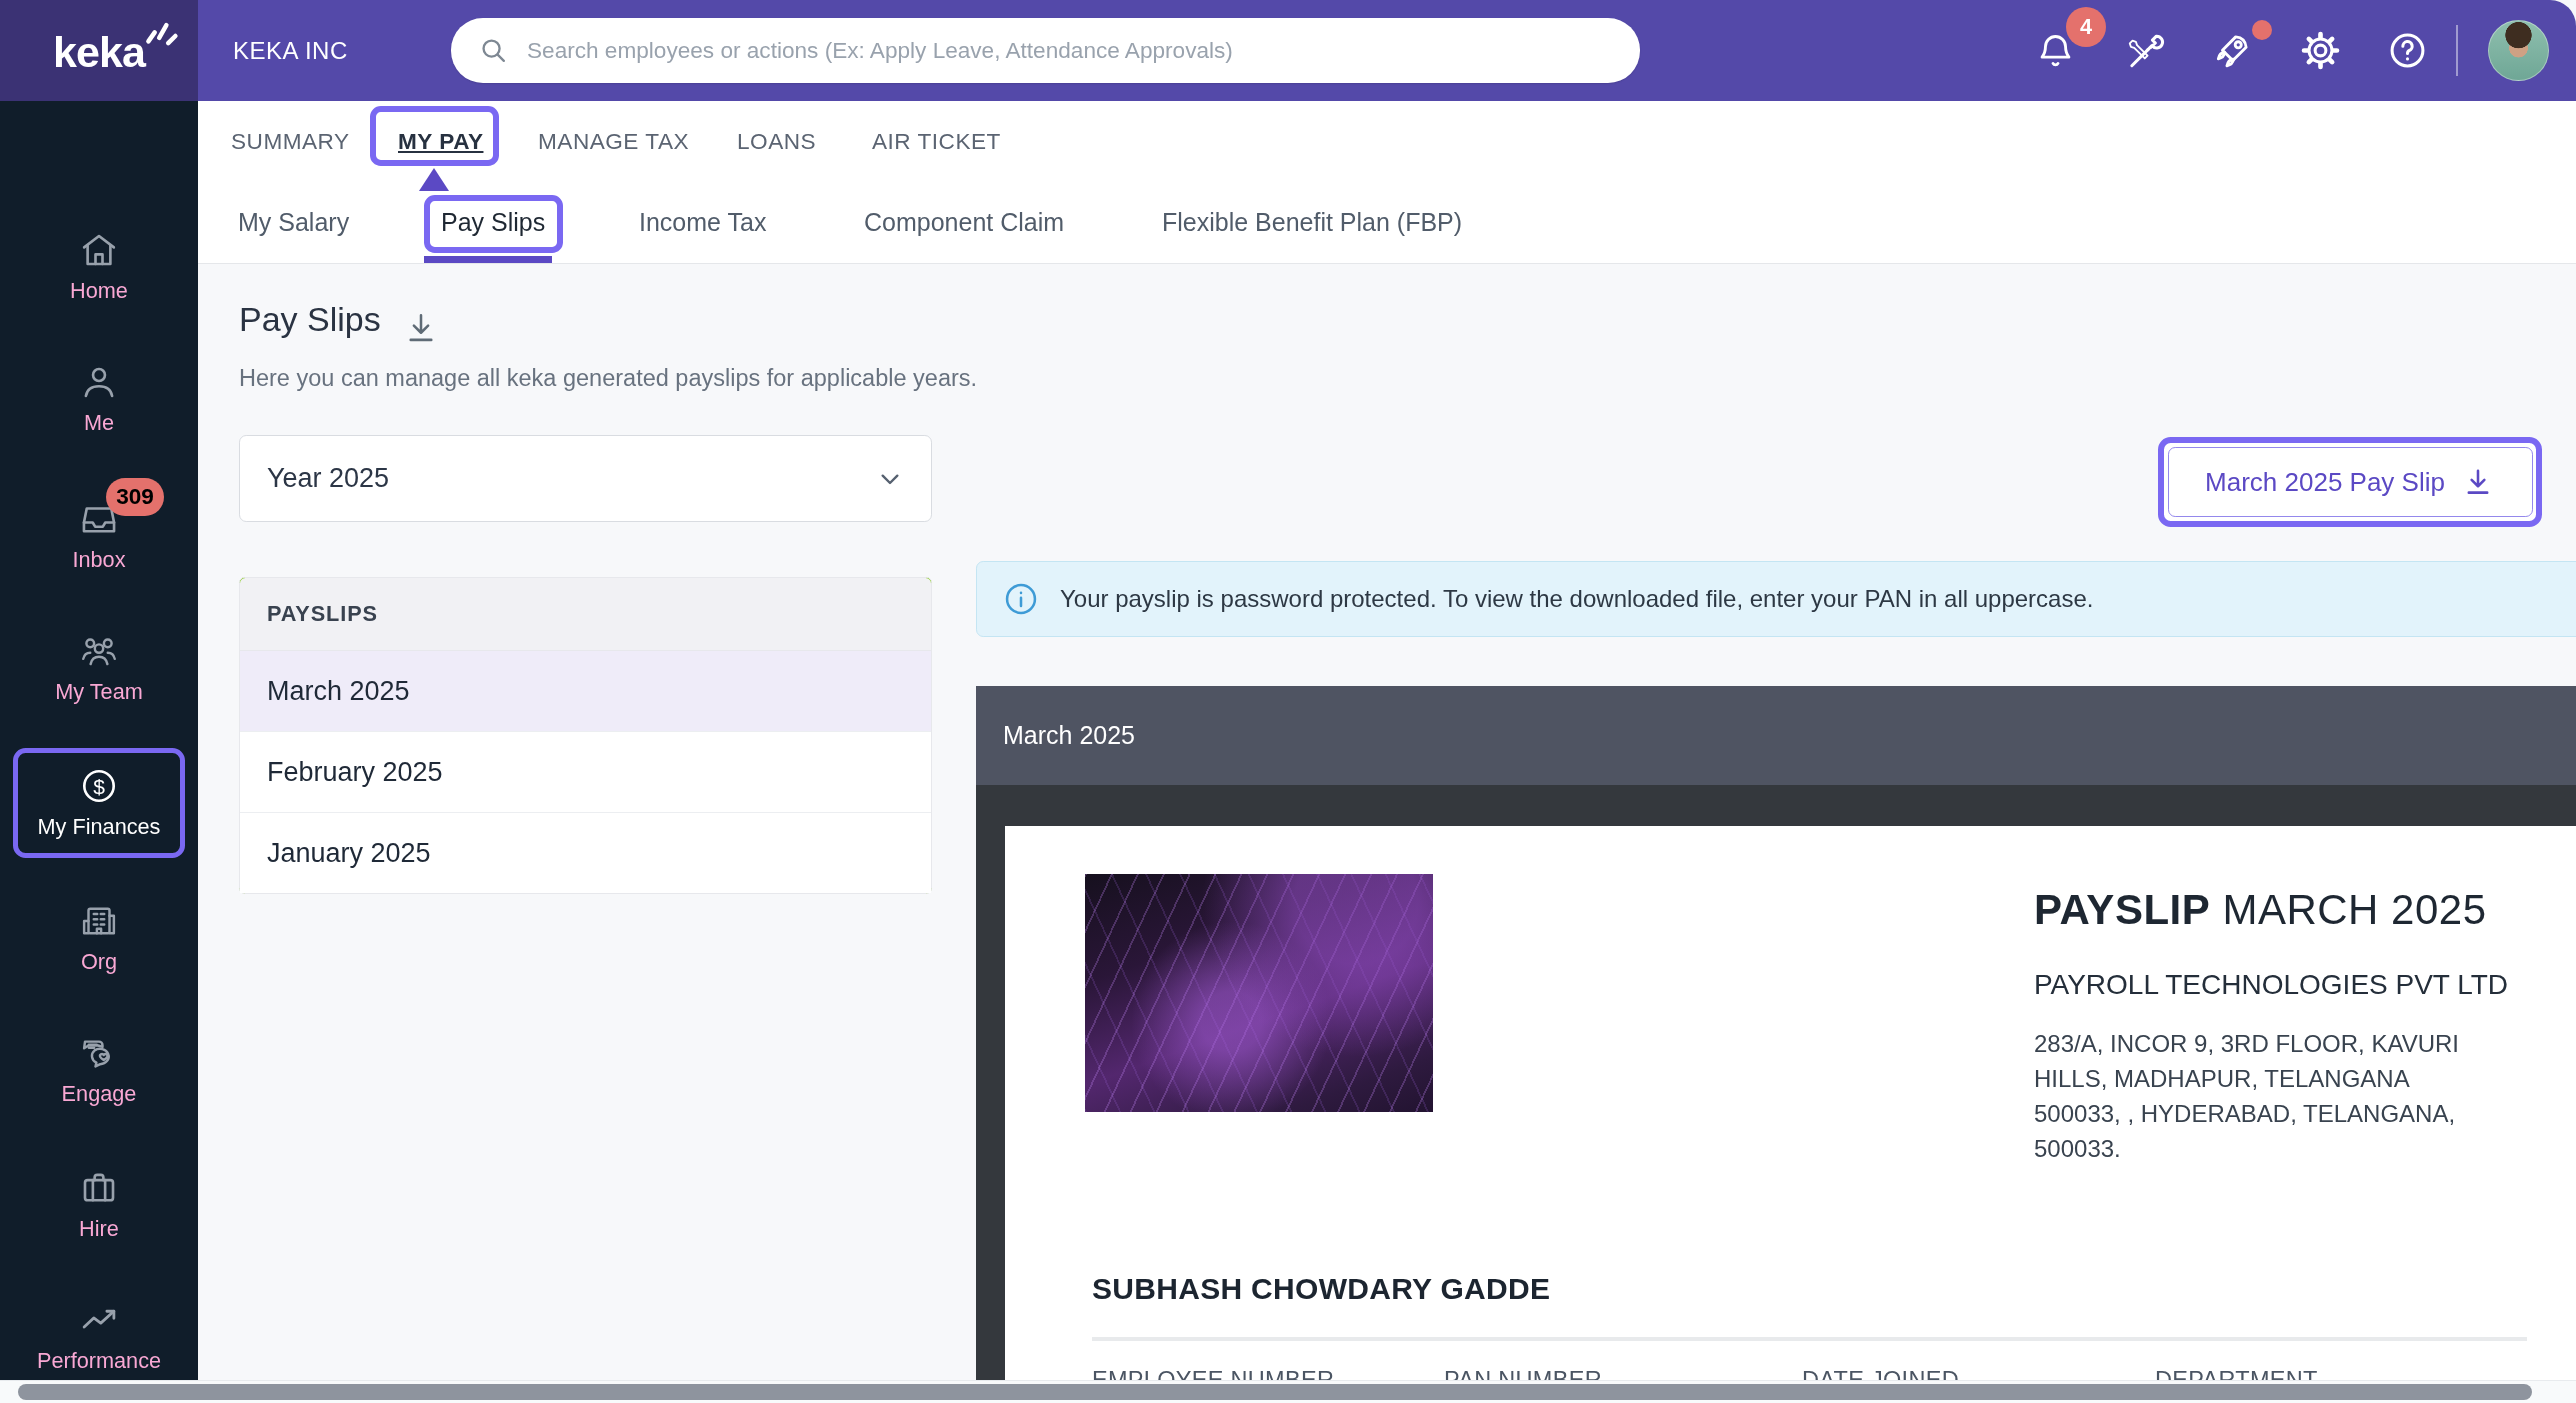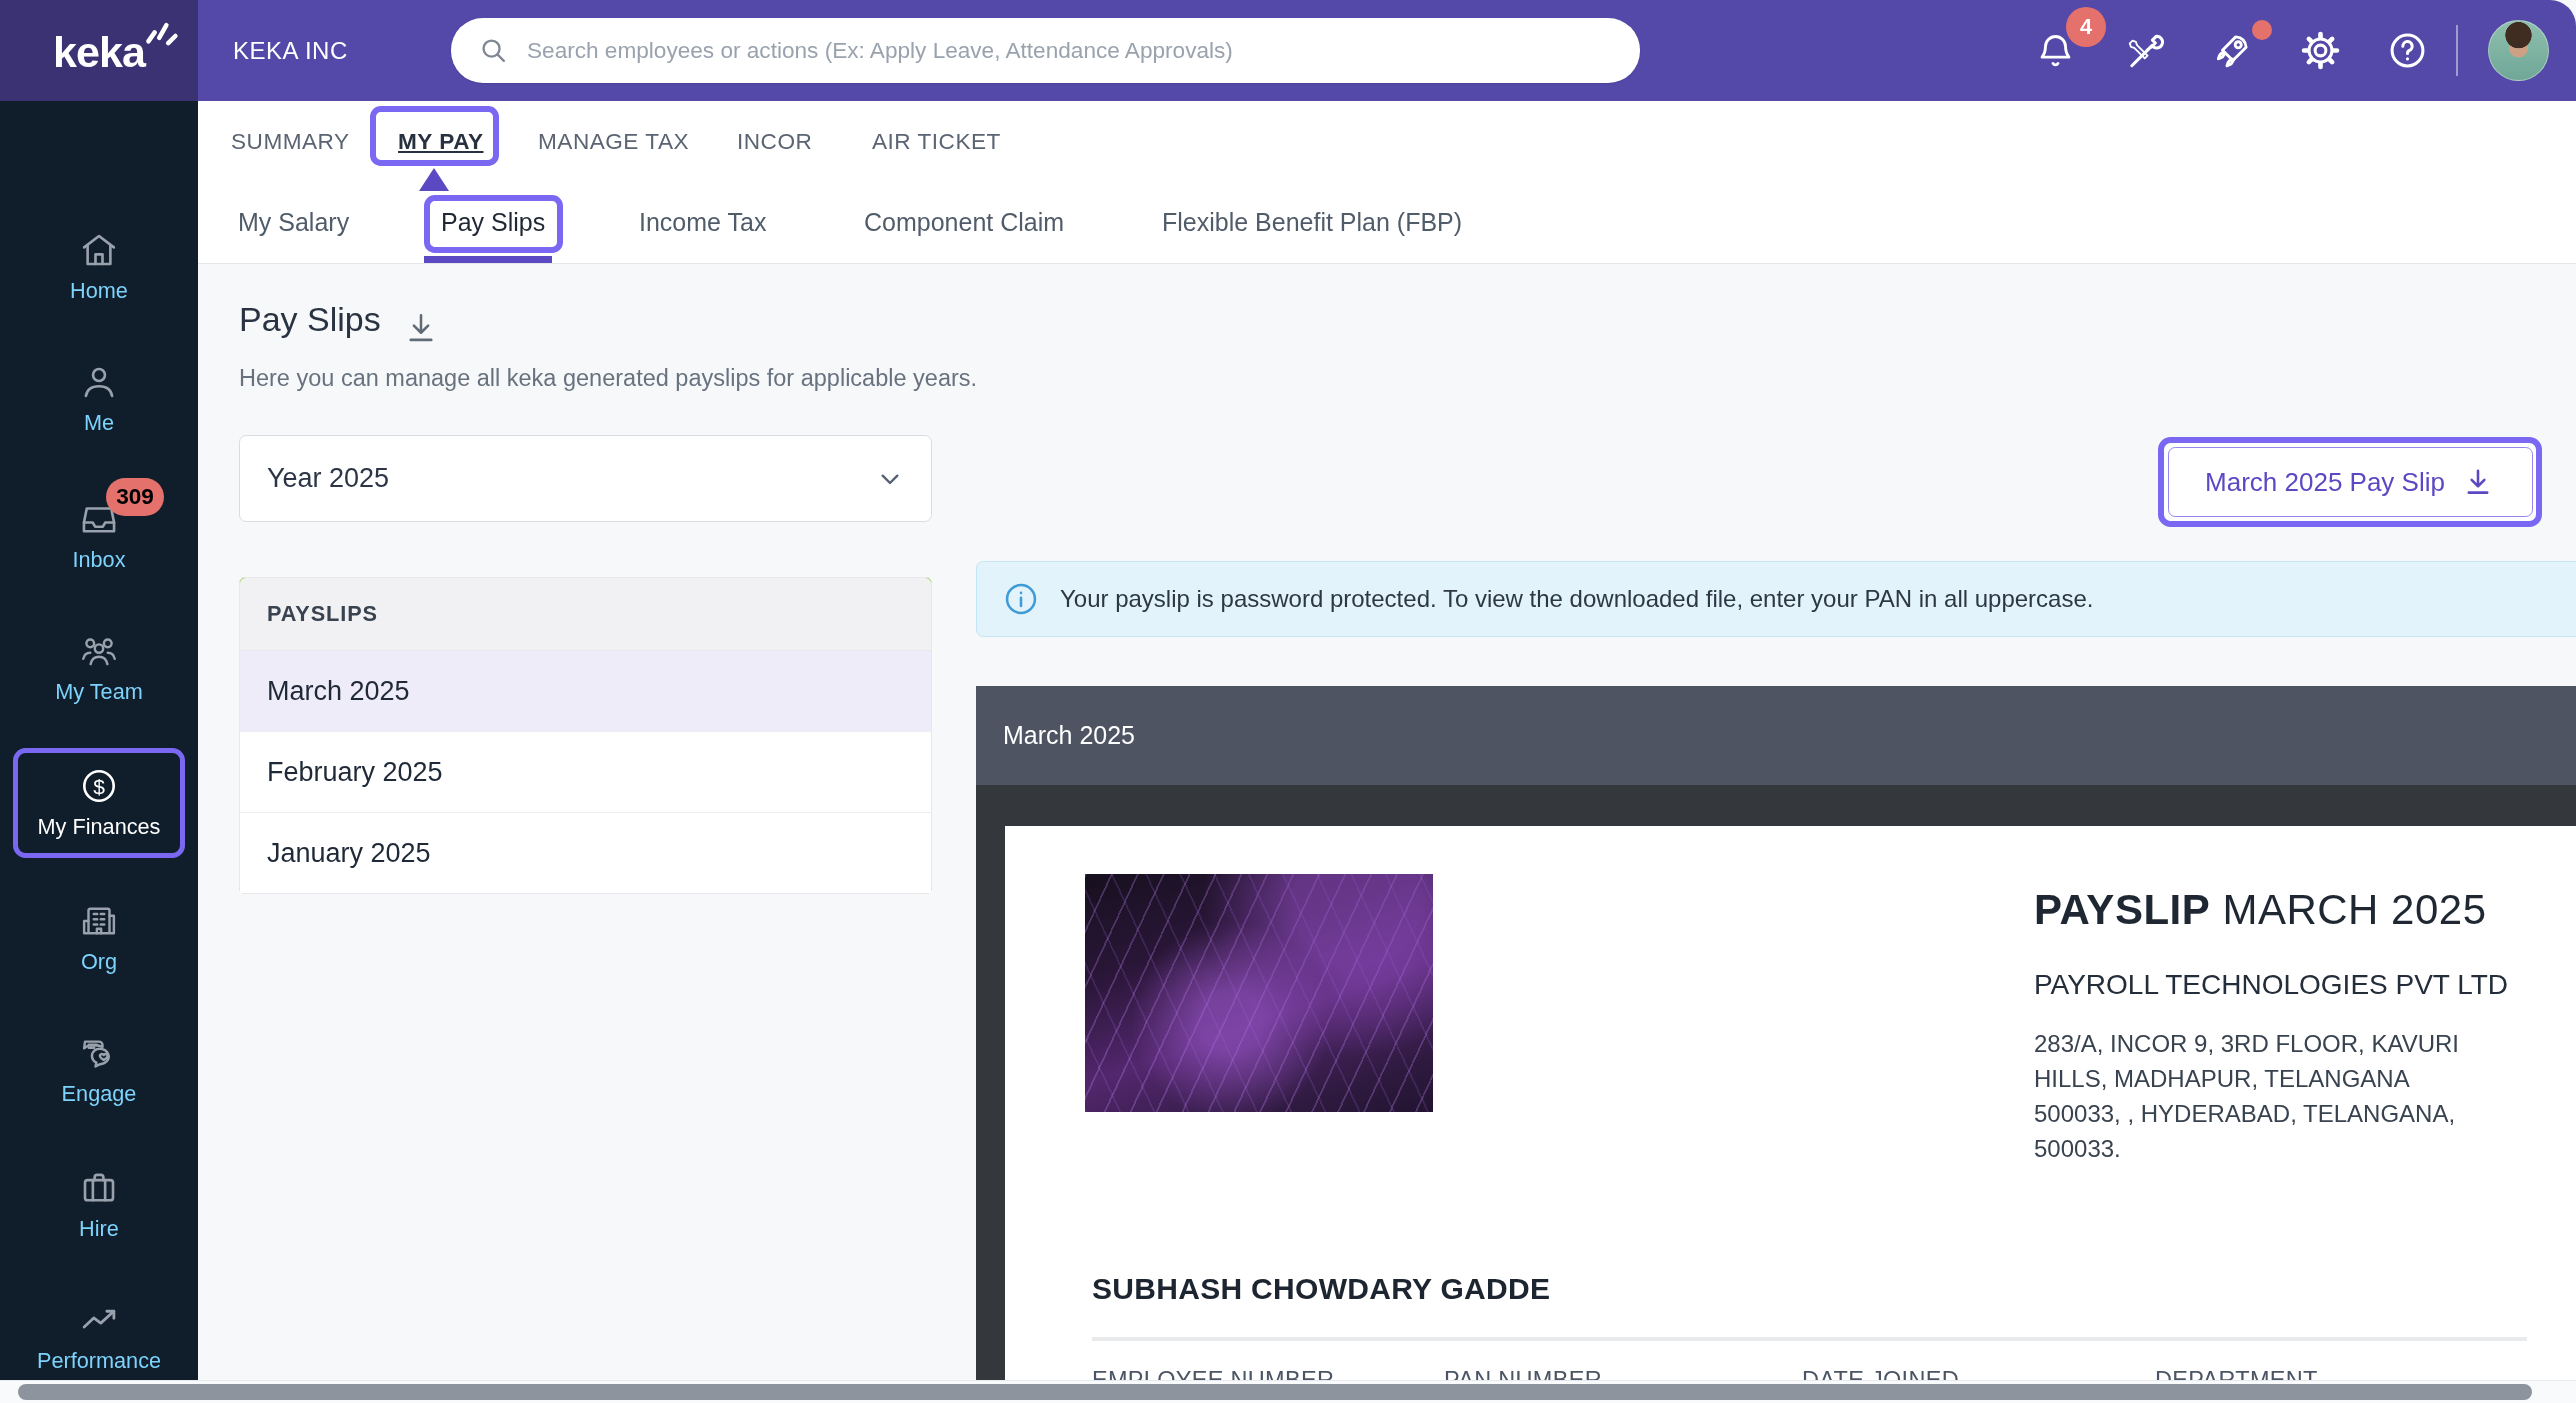--- a/index.html
+++ b/index.html
@@ -29,21 +29,21 @@
           background:
             radial-gradient(circle at 50% 24%, #3e2d20 0 24%, rgba(0,0,0,0) 25%),
             radial-gradient(circle at 50% 46%, #cfa184 0 21%, rgba(0,0,0,0) 22%),
             linear-gradient(180deg,#8fbfae 0%,#6fa796 100%);
           border:1.8px solid rgba(255,255,255,.35);box-sizing:border-box;}
 
   
   .sidebar{left:0;top:101px;width:198px;height:1303px;background:#101d2a;}
   .navItem{left:0;width:198px;text-align:center;color:#8d97a3;}
   .navIcon{width:42px;height:42px;margin:0 auto;color:#98a1ac;}
-  .navLabel{display:block;margin-top:7.2px;font-size:21.7px;color:#7dd3fc;}
+  .navLabel{display:block;margin-top:7.2px;font-size:21.7px;color:#f9a8d4;}
   .navItem.active .navLabel{color:#ffffff;}
   .navItem.active .navIcon{color:#ffffff;}
   .inboxBadge{left:106px;top:377px;min-width:58px;height:38px;border-radius:20px;background:#e4716c;color:#000000;
               font-size:22.6px;font-weight:600;display:flex;align-items:center;justify-content:center;padding:0 9px;box-sizing:border-box;z-index:3;}
   .navAnnotation{left:12.6px;top:647px;width:172px;height:110px;border:5.4px solid #7a68f2;border-radius:12.6px;box-sizing:border-box;z-index:2;}
 
   
   .tabsBar{left:198px;top:101px;width:2378px;height:81px;background:#ffffff;}
   .tabLabel{top:0;height:81px;line-height:81px;font-size:22.6px;font-weight:500;letter-spacing:0.5px;color:#5b6472;}
   .tabLabel.active{color:#273140;font-weight:600;}
@@ -300,21 +300,21 @@
       </svg>
       <span class="navLabel">Performance</span>
     </div>
 
   </div>
 
   <div class="abs tabsBar">
     <div class="abs tabLabel" style="left:33px;">SUMMARY</div>
     <div class="abs tabLabel active" style="left:200px;text-decoration:underline;">MY PAY</div>
     <div class="abs tabLabel" style="left:340px;">MANAGE TAX</div>
-    <div class="abs tabLabel" style="left:539px;">INCOR</div>
+    <div class="abs tabLabel" style="left:539px;">LOANS</div>
     <div class="abs tabLabel" style="left:674px;">AIR TICKET</div>
     <div class="abs tabAnnotation"></div>
     <div class="abs tabPointer"></div>
   </div>
 
   <div class="abs subtabsBar">
     <div class="abs subtabLabel" style="left:40px;">My Salary</div>
     <div class="abs subtabLabel active" style="left:243px;">Pay Slips</div>
     <div class="abs subtabLabel" style="left:441px;">Income Tax</div>
     <div class="abs subtabLabel" style="left:666px;">Component Claim</div>

